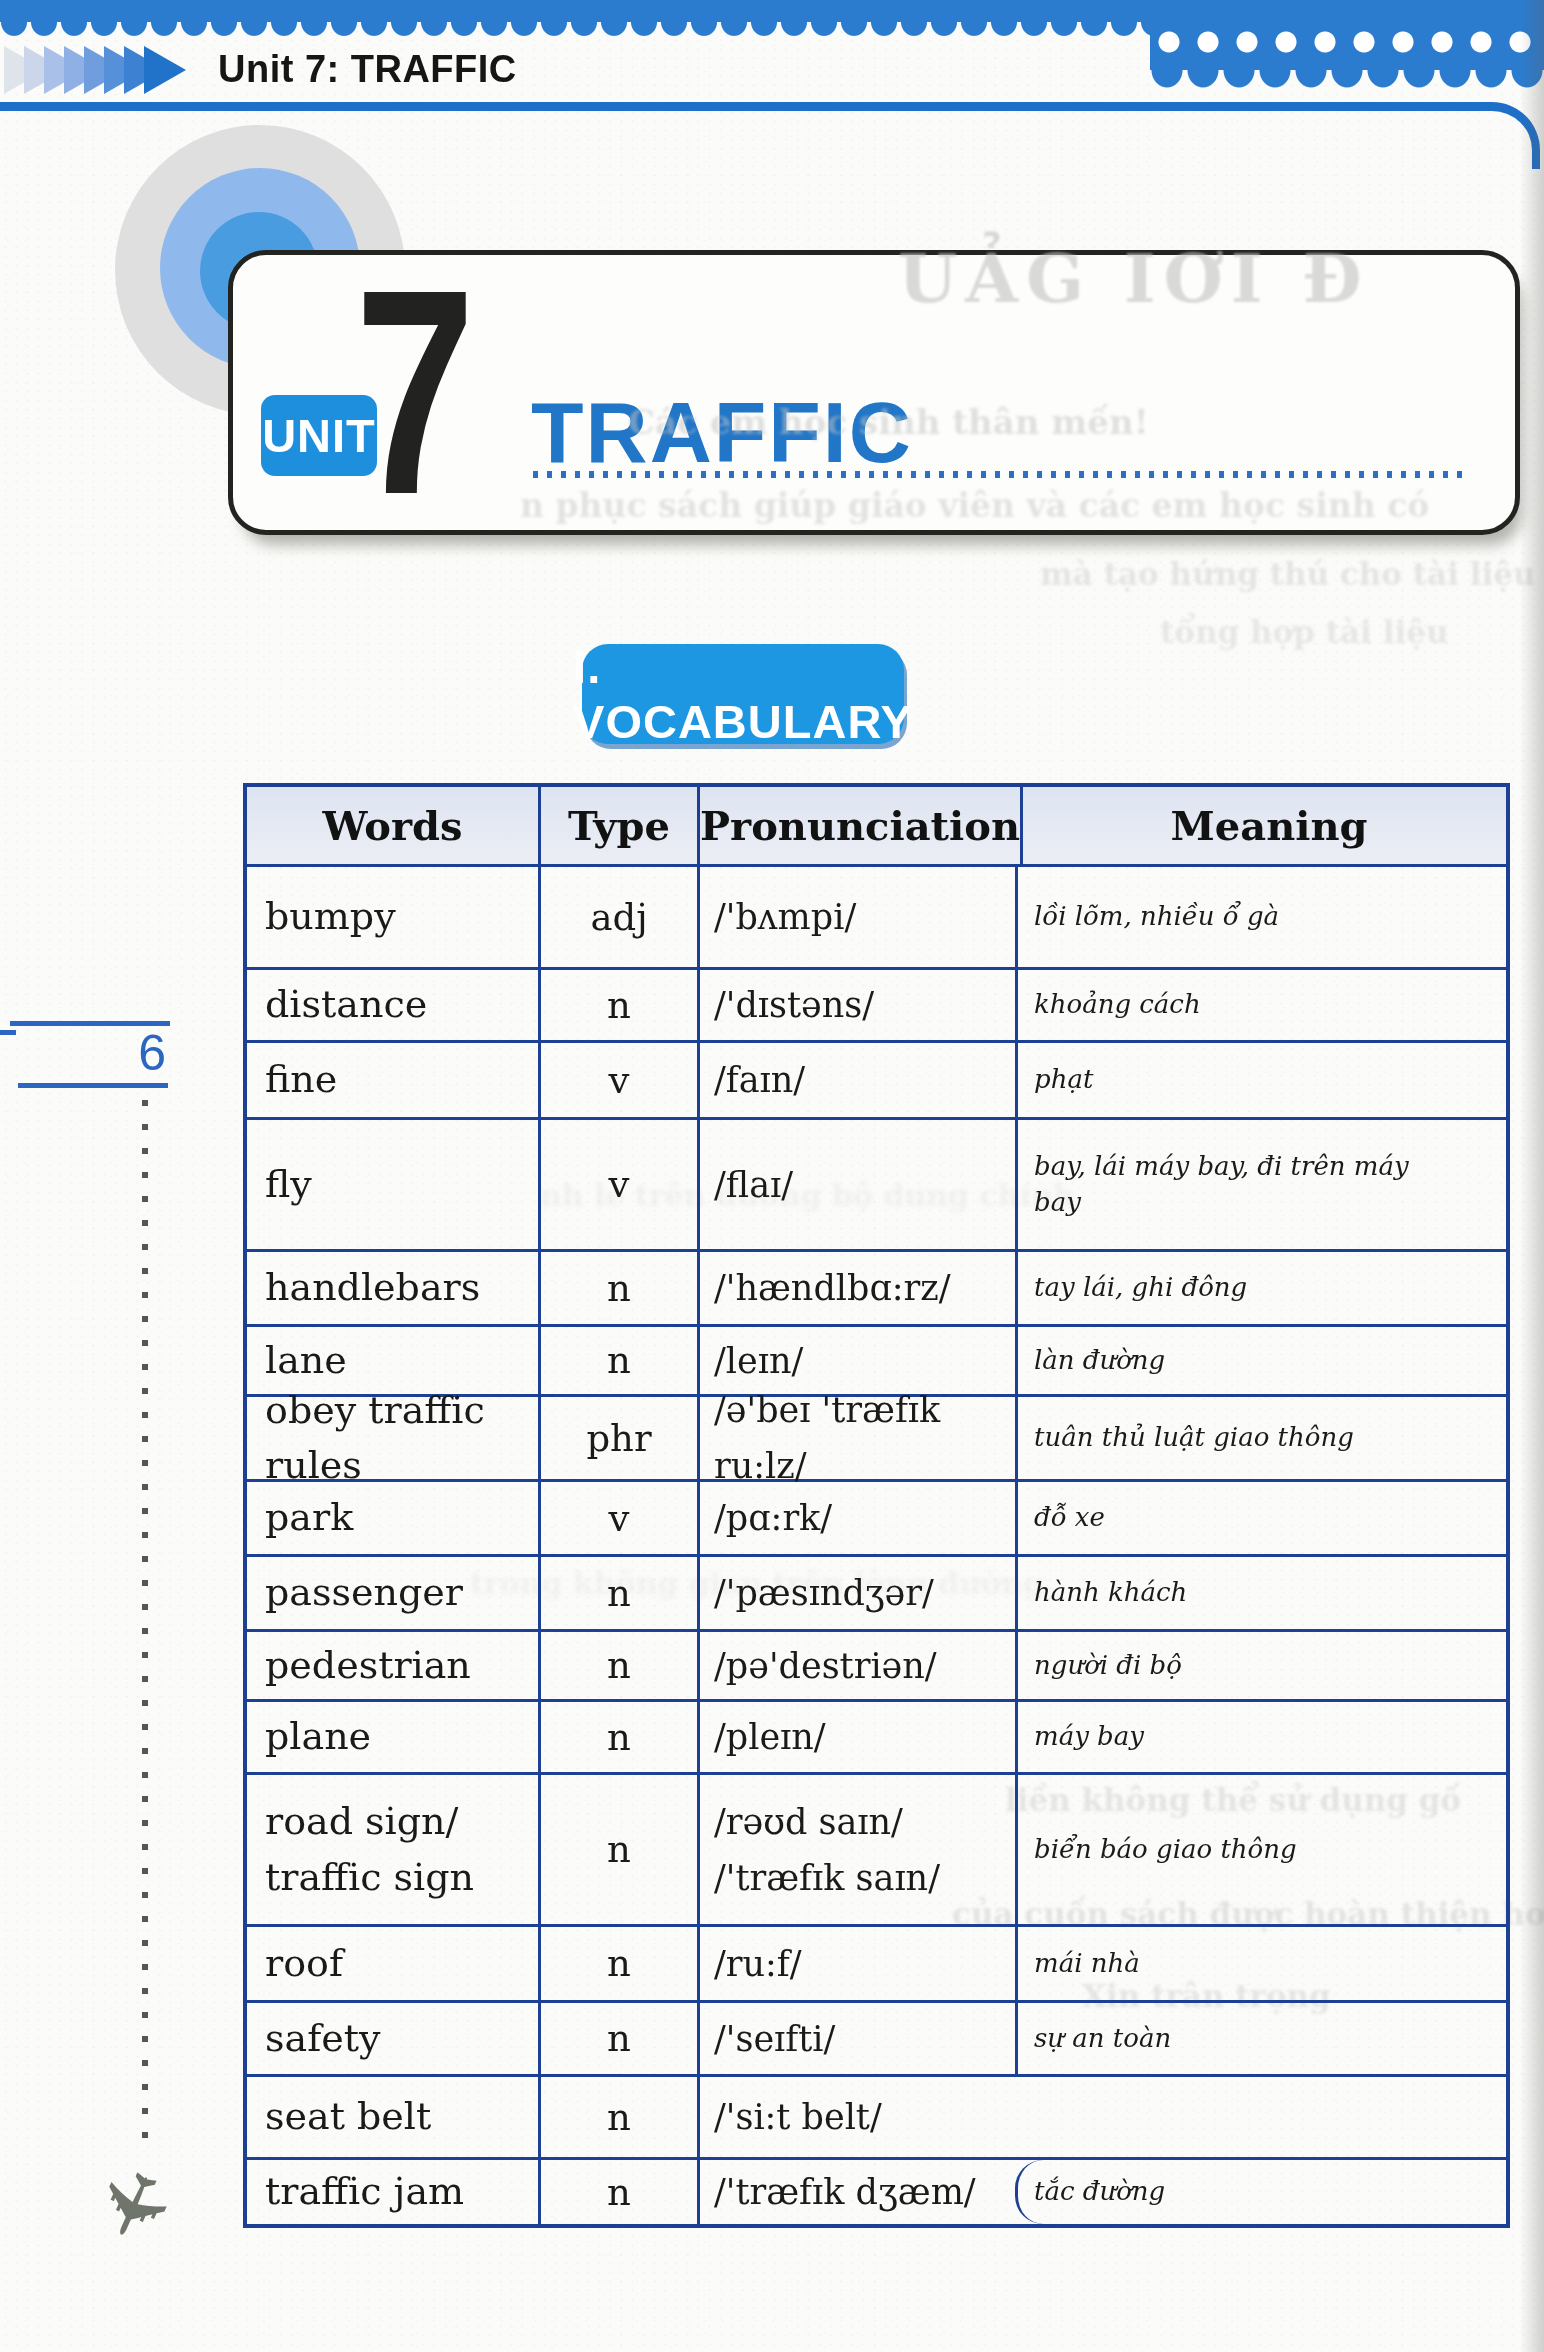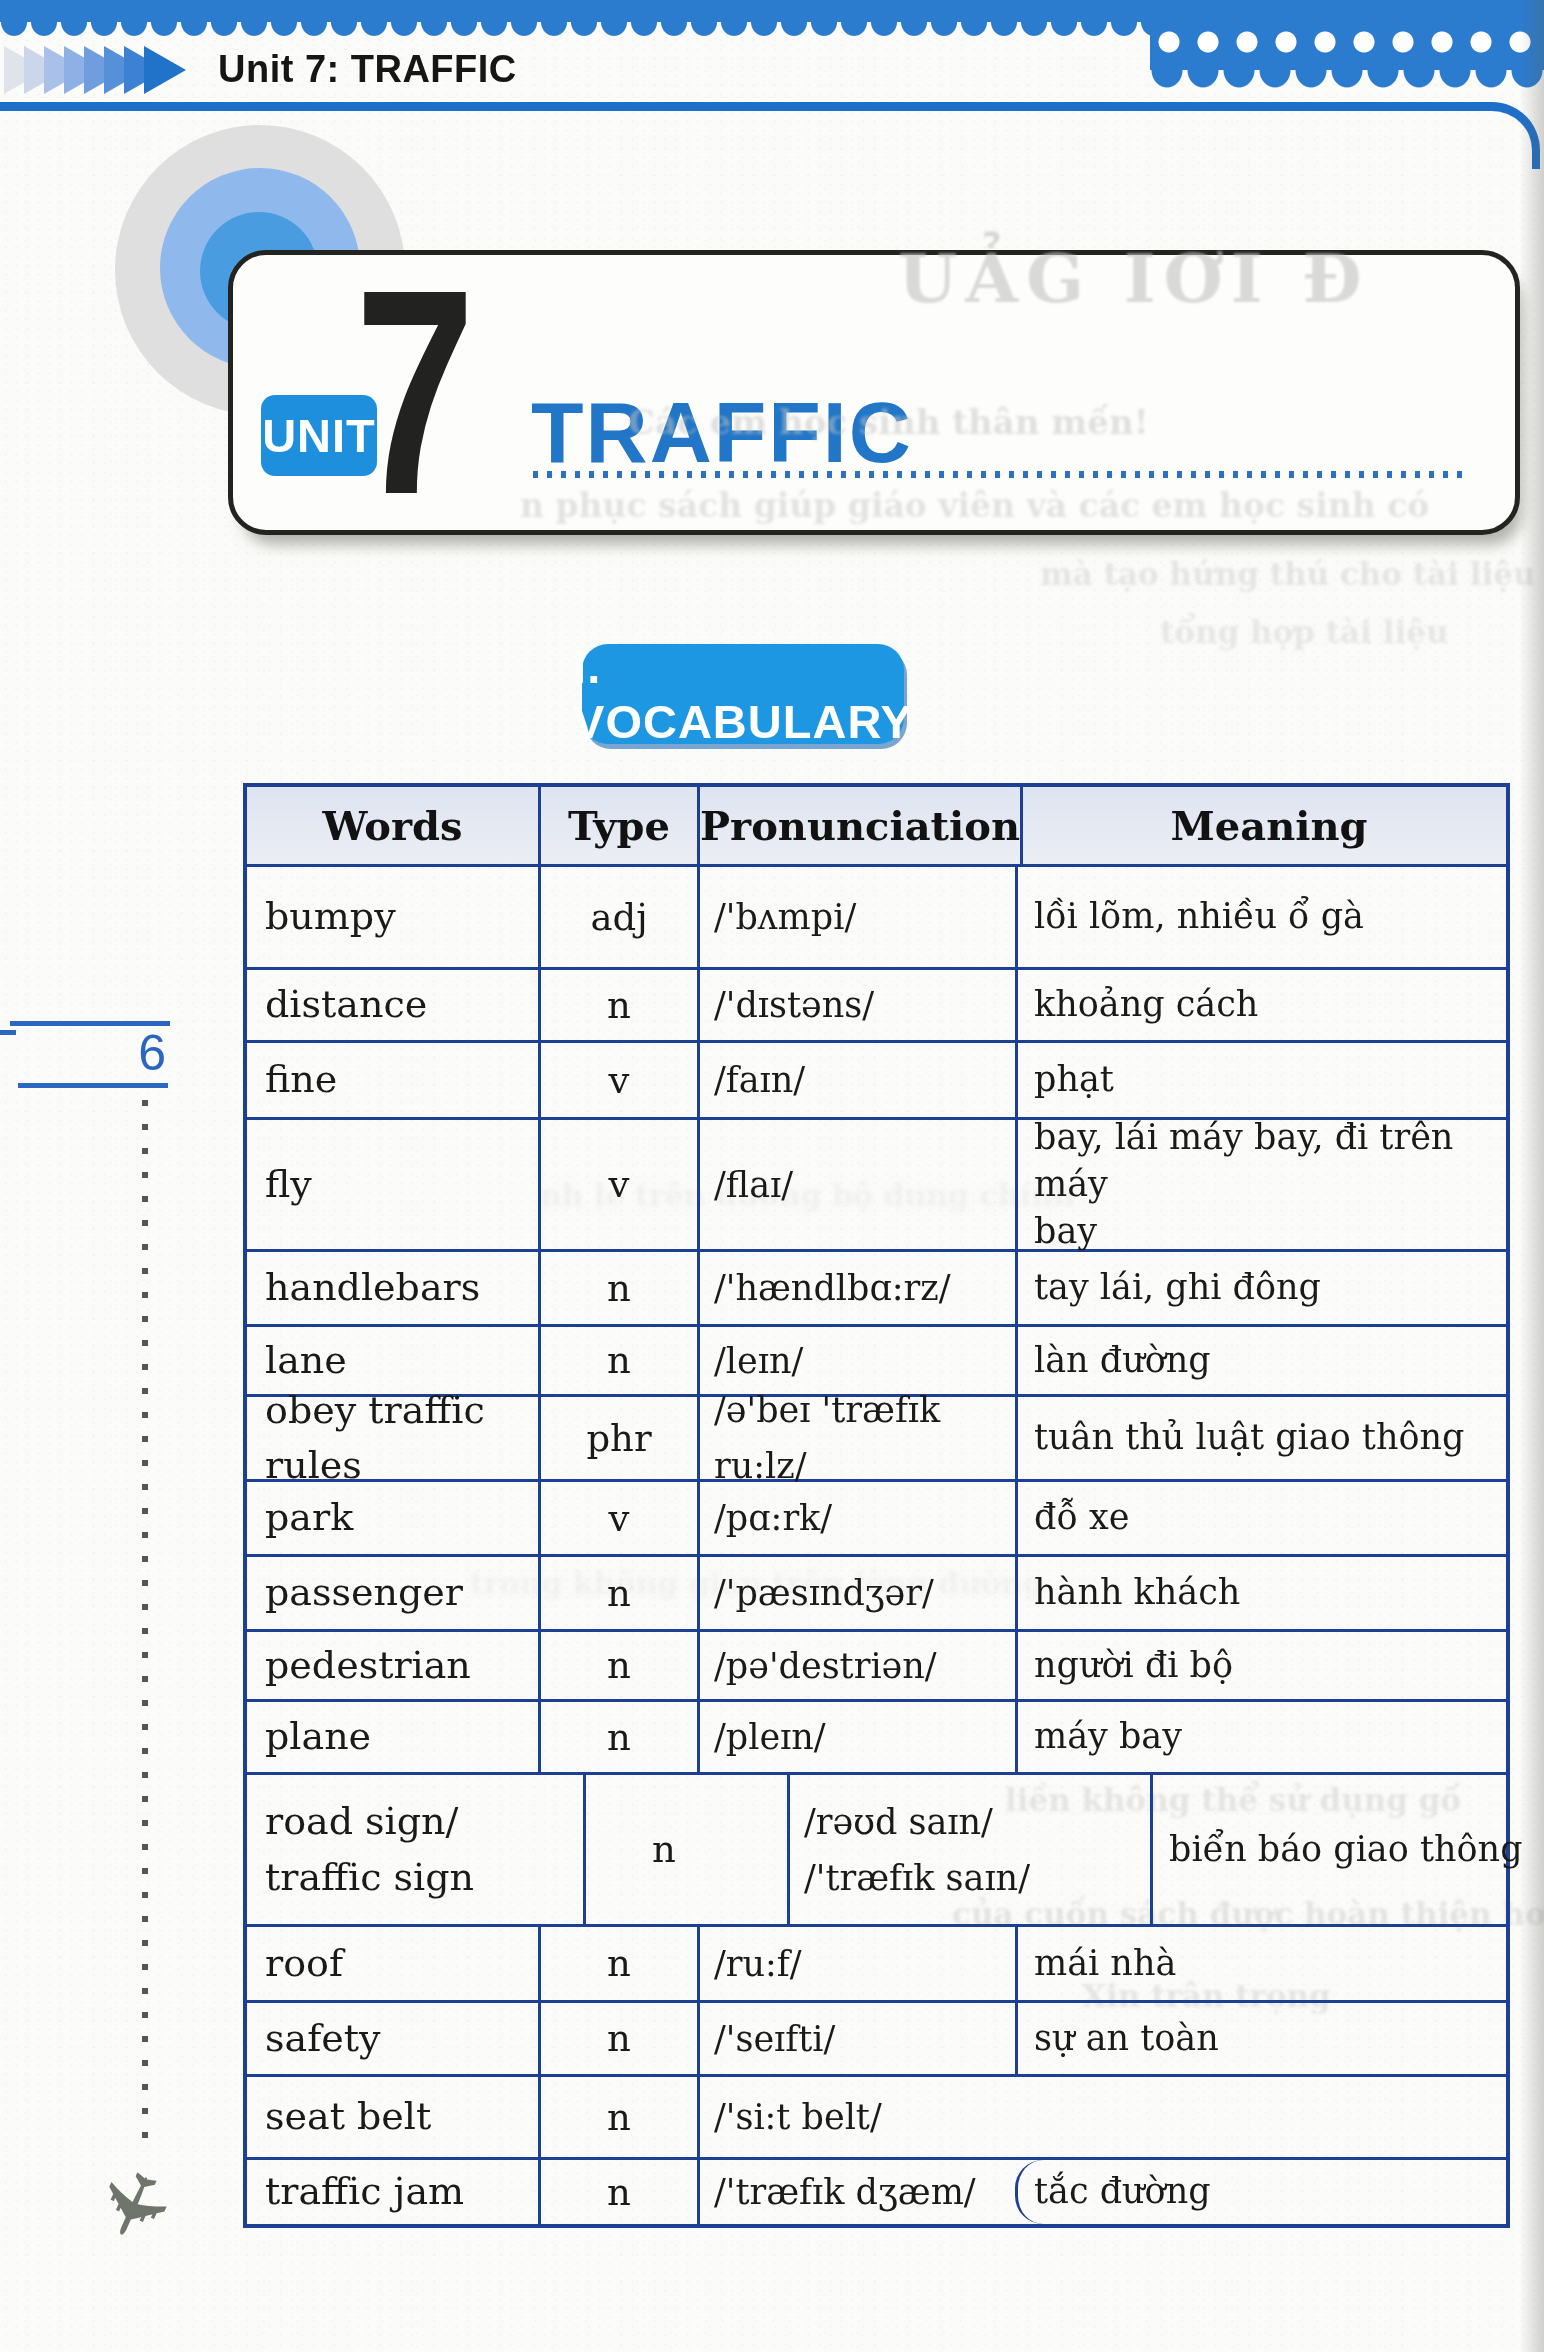--- a/index.html
+++ b/index.html
@@ -108,21 +108,21 @@
   }
   .t-row{display:flex;border-top:3px solid #1e4094;box-sizing:border-box;}
   .t-cell{box-sizing:border-box;}
   .t-row .t-cell + .t-cell, .t-header .t-cell + .t-cell{border-left:3px solid #1e4094;}
   .c-word{display:flex;flex-direction:column;justify-content:center;align-items:flex-start;
     padding-left:18px;padding-right:6px;font-size:38px;line-height:1.45;}
   .c-type{display:flex;align-items:center;justify-content:center;font-size:37px;}
   .c-pron{display:flex;flex-direction:column;justify-content:center;align-items:flex-start;
     padding-left:14px;padding-right:4px;font-size:35px;line-height:1.6;}
   .c-meaning{display:flex;flex-direction:column;justify-content:center;align-items:flex-start;
-    padding-left:16px;padding-right:14px;font-size:35px;line-height:1.35;}
+    padding-left:16px;padding-right:14px;font-size:26px;font-style:italic;line-height:1.35;}
   
   .pn-line1{position:absolute;left:10px;top:1021px;width:160px;height:5px;background:#2b66c0;z-index:5;}
   .pn-line1b{position:absolute;left:0;top:1030px;width:16px;height:5px;background:#2b66c0;z-index:5;}
   .pn-line2{position:absolute;left:18px;top:1083px;width:150px;height:5px;background:#2b66c0;z-index:5;}
   .pageno{
     position:absolute;left:0;top:1024px;width:166px;text-align:right;z-index:5;
     font-family:"Liberation Sans",sans-serif;font-size:50px;color:#2b66c0;
   }
   .dotted-vline{
     position:absolute;left:142px;top:1100px;width:6px;height:1056px;z-index:3;
@@ -343,21 +343,21 @@
           <div class="t-cell c-type" style="flex: 0 0 159px;">
             <div>n</div>
           </div>
           <div class="t-cell c-pron" style="flex: 0 0 318px;">
             <div>/pleɪn/</div>
           </div>
           <div class="t-cell c-meaning" style="flex: 0 0 495px;">
             <div>máy bay</div>
           </div>
         </div>
-        <div class="t-row" style="height: 152px; gap: 45px;">
+        <div class="t-row" style="height: 152px;">
           <div class="t-cell c-word" style="flex: 0 0 291px;">
             <div>road sign/</div>
             <div>traffic sign</div>
           </div>
           <div class="t-cell c-type" style="flex: 0 0 159px;">
             <div>n</div>
           </div>
           <div class="t-cell c-pron" style="flex: 0 0 318px;">
             <div>/rəʊd saɪn/</div>
             <div>/'træfɪk saɪn/</div>

